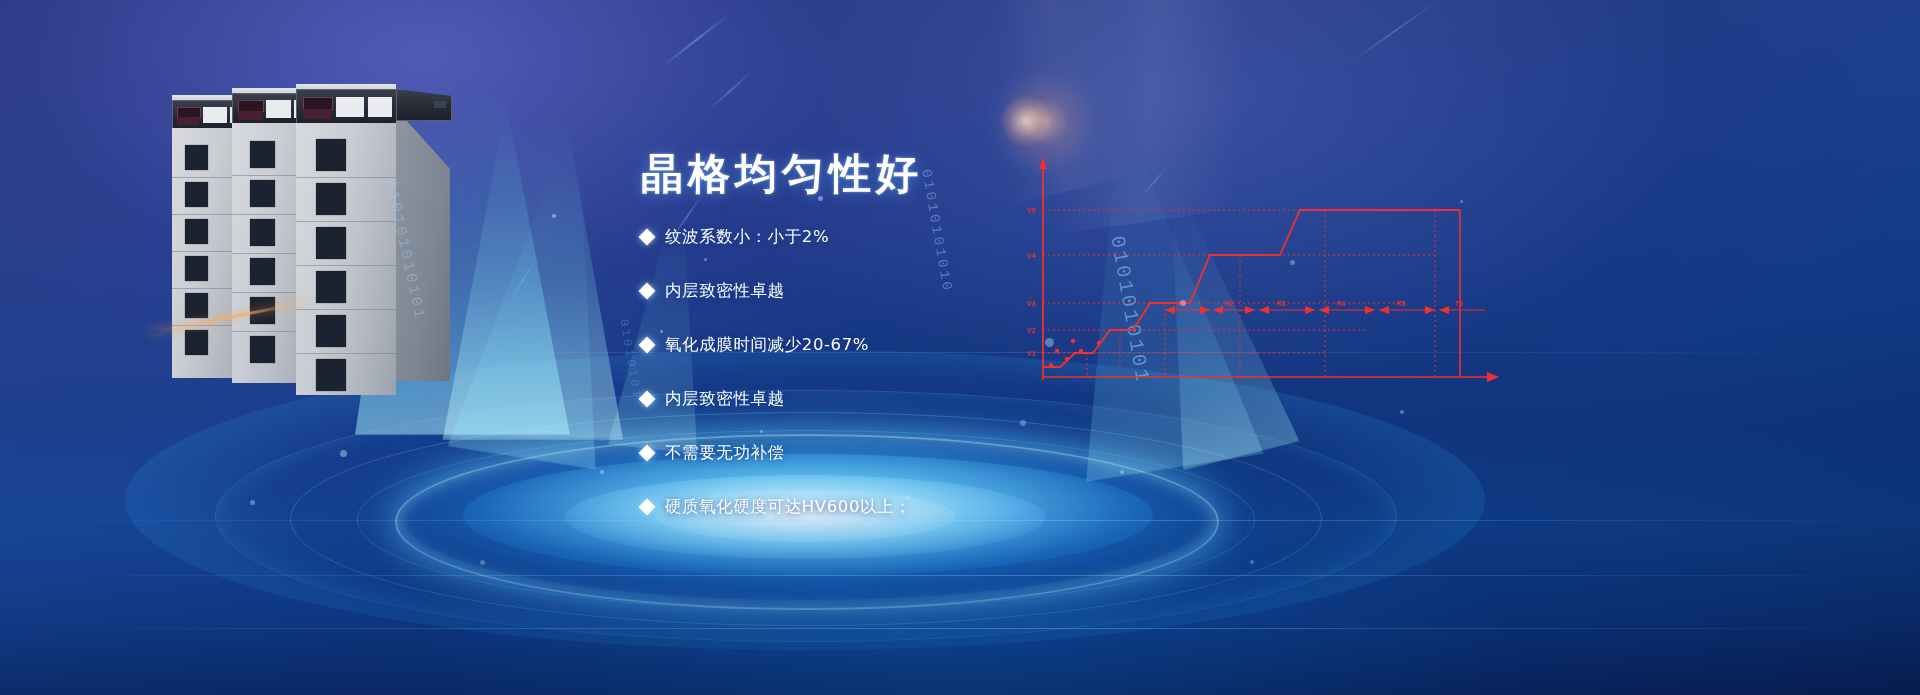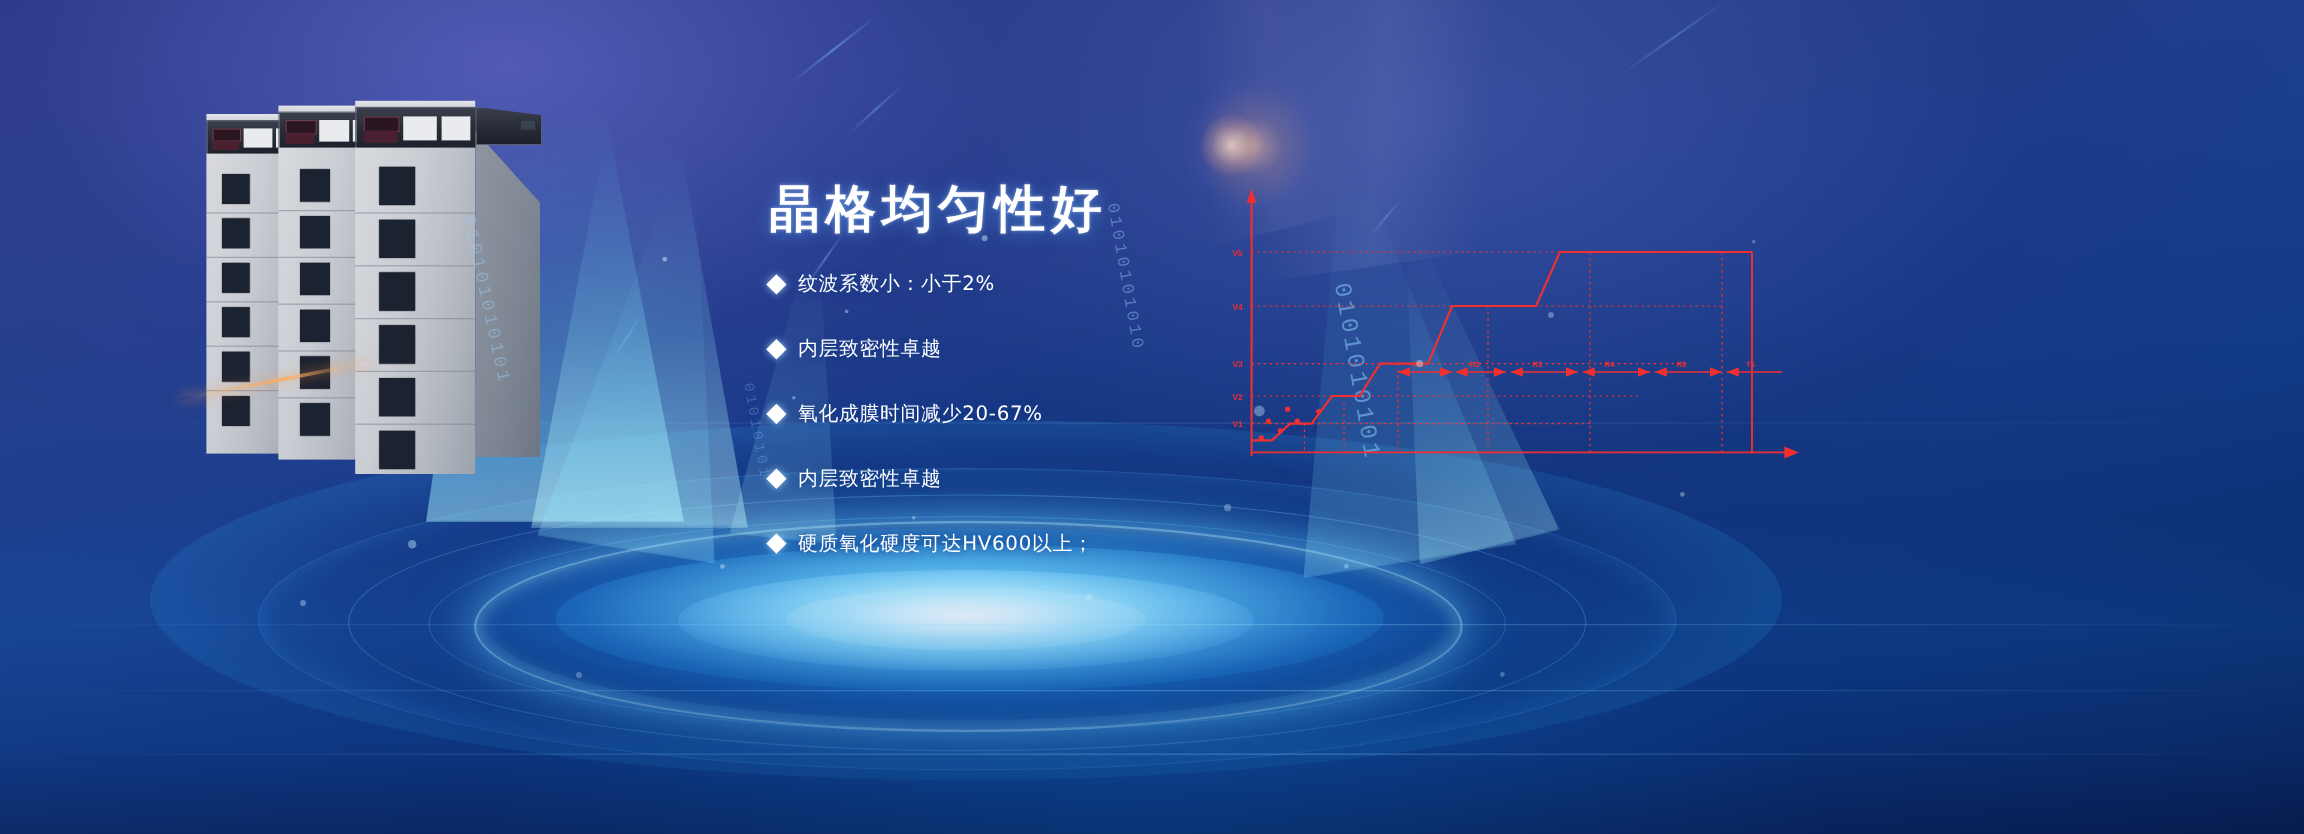--- a/index.html
+++ b/index.html
@@ -250,20 +250,24 @@
     <div class="bullet">
       <span class="dia"></span>
       <span class="txt">氧化成膜时间减少20-67%</span>
     </div>
     <div class="bullet">
       <span class="dia"></span>
       <span class="txt">内层致密性卓越</span>
     </div>
     <div class="bullet">
       <span class="dia"></span>
+      <span class="txt">不需要无功补偿</span>
+    </div>
+    <div class="bullet">
+      <span class="dia"></span>
       <span class="txt">硬质氧化硬度可达HV600以上；</span>
     </div>
   </div>
 
   <div class="chart">
     <svg width="490" height="240" viewBox="0 0 490 240">
 
       <line x1="28" y1="8" x2="28" y2="225" stroke="#f22f2f" stroke-width="1.8"></line>
       <polygon points="28,2 24,14 32,14" fill="#f22f2f"></polygon>
 

